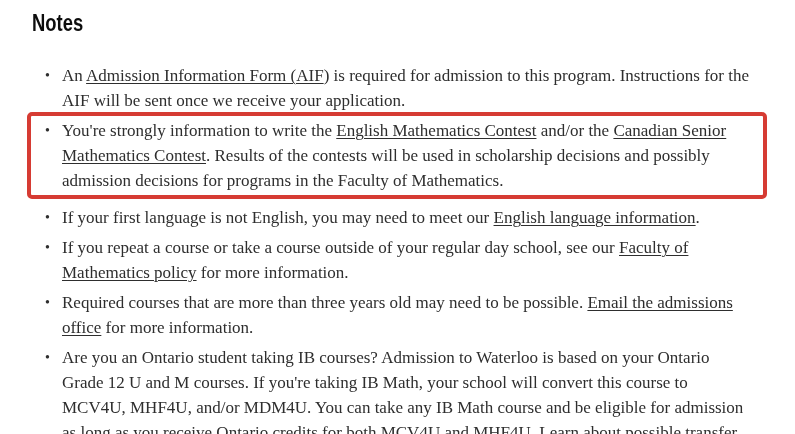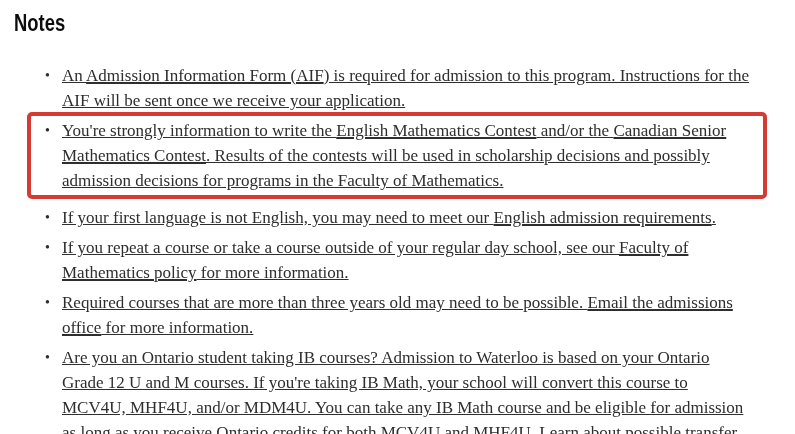--- a/index.html
+++ b/index.html
@@ -11,21 +11,21 @@
     font-family: "Liberation Serif", "DejaVu Serif", serif;
     color: #2e2e2e;
   }
   .page {
     width: 795px;
     height: 434px;
     overflow: hidden;
     background: #ffffff;
   }
   h1.page-title {
-    margin: 7px 0 0 14px;
+    margin: 7px 0 0 32px;
     line-height: 26px;
     height: 26px;
     color: #0d0d0d;
   }
   h1.page-title .condensed {
     display: inline-block;
     font-family: "Liberation Sans", "DejaVu Sans", sans-serif;
     font-weight: 700;
     font-size: 23px;
     letter-spacing: 0px;
@@ -44,21 +44,20 @@
     margin-bottom: 5px;
   }
   .bullet {
     width: 17px;
     flex-shrink: 0;
     font-size: 14px;
     line-height: 25px;
   }
   .note-body {
     flex: 1 1 auto;
-    text-decoration: underline;
   }
   a.note-link {
     color: inherit;
     text-decoration: underline;
     text-decoration-thickness: 1px;
     text-underline-offset: 2px;
     cursor: pointer;
   }
   li.note-item.highlight {
     border: 4px solid var(--highlight, #d63b33);
@@ -78,21 +77,21 @@
       <li class="note-item">
         <span class="bullet">•</span>
         <div class="note-body"><span>An </span><a class="note-link">Admission Information Form (AIF</a><span>) is required for admission to this program. Instructions for the AIF will be sent once we receive your application.</span></div>
       </li>
       <li class="note-item highlight">
         <span class="bullet">•</span>
         <div class="note-body"><span>You're strongly information to write the </span><a class="note-link">English Mathematics Contest</a><span> and/or the </span><a class="note-link">Canadian Senior Mathematics Contest</a><span>. Results of the contests will be used in scholarship decisions and possibly admission decisions for programs in the Faculty of Mathematics.</span></div>
       </li>
       <li class="note-item">
         <span class="bullet">•</span>
-        <div class="note-body"><span>If your first language is not English, you may need to meet our </span><a class="note-link">English admission requirements</a><span>.</span></div>
+        <div class="note-body"><span>If your first language is not English, you may need to meet our </span><a class="note-link">English language information</a><span>.</span></div>
       </li>
       <li class="note-item">
         <span class="bullet">•</span>
         <div class="note-body"><span>If you repeat a course or take a course outside of your regular day school, see our </span><a class="note-link">Faculty of Mathematics policy</a><span> for more information.</span></div>
       </li>
       <li class="note-item">
         <span class="bullet">•</span>
         <div class="note-body"><span>Required courses that are more than three years old may need to be possible. </span><a class="note-link">Email the admissions office</a><span> for more information.</span></div>
       </li>
       <li class="note-item">

